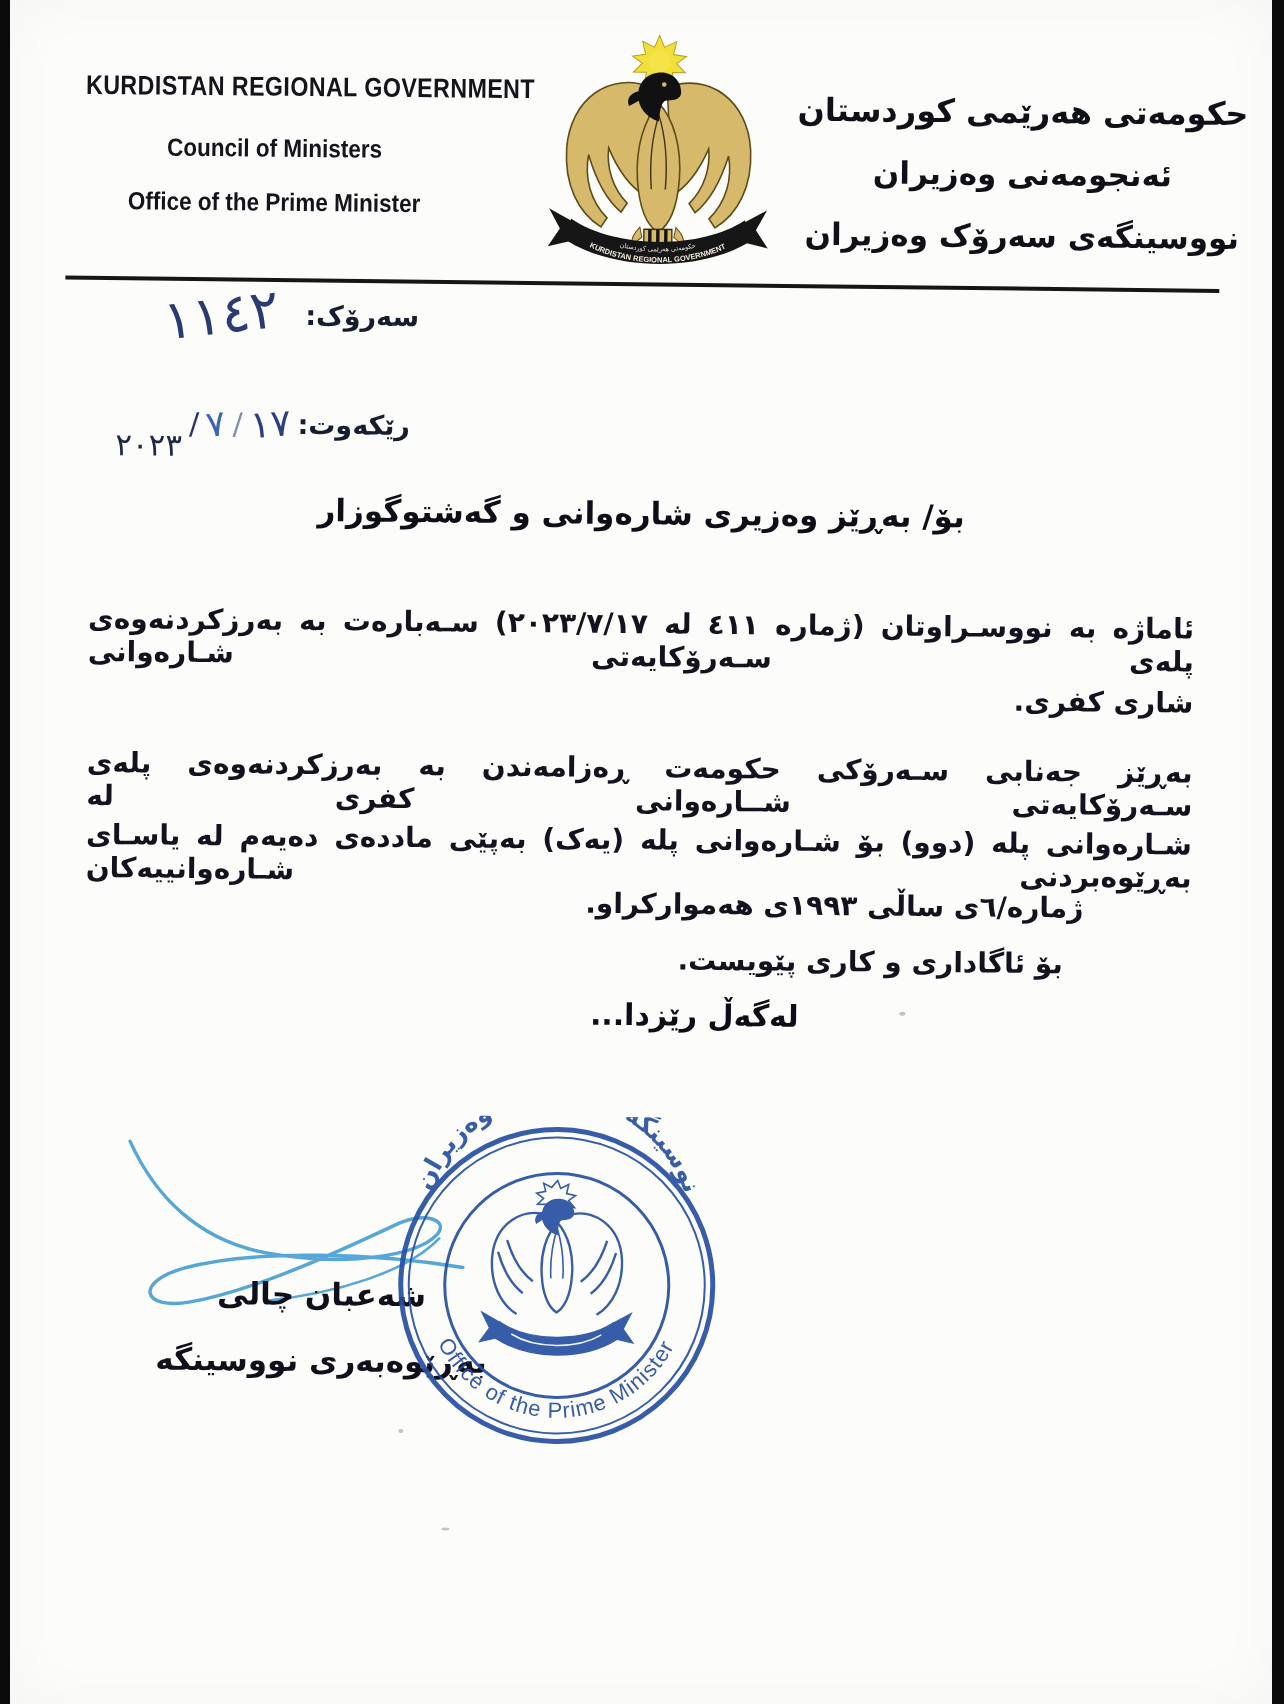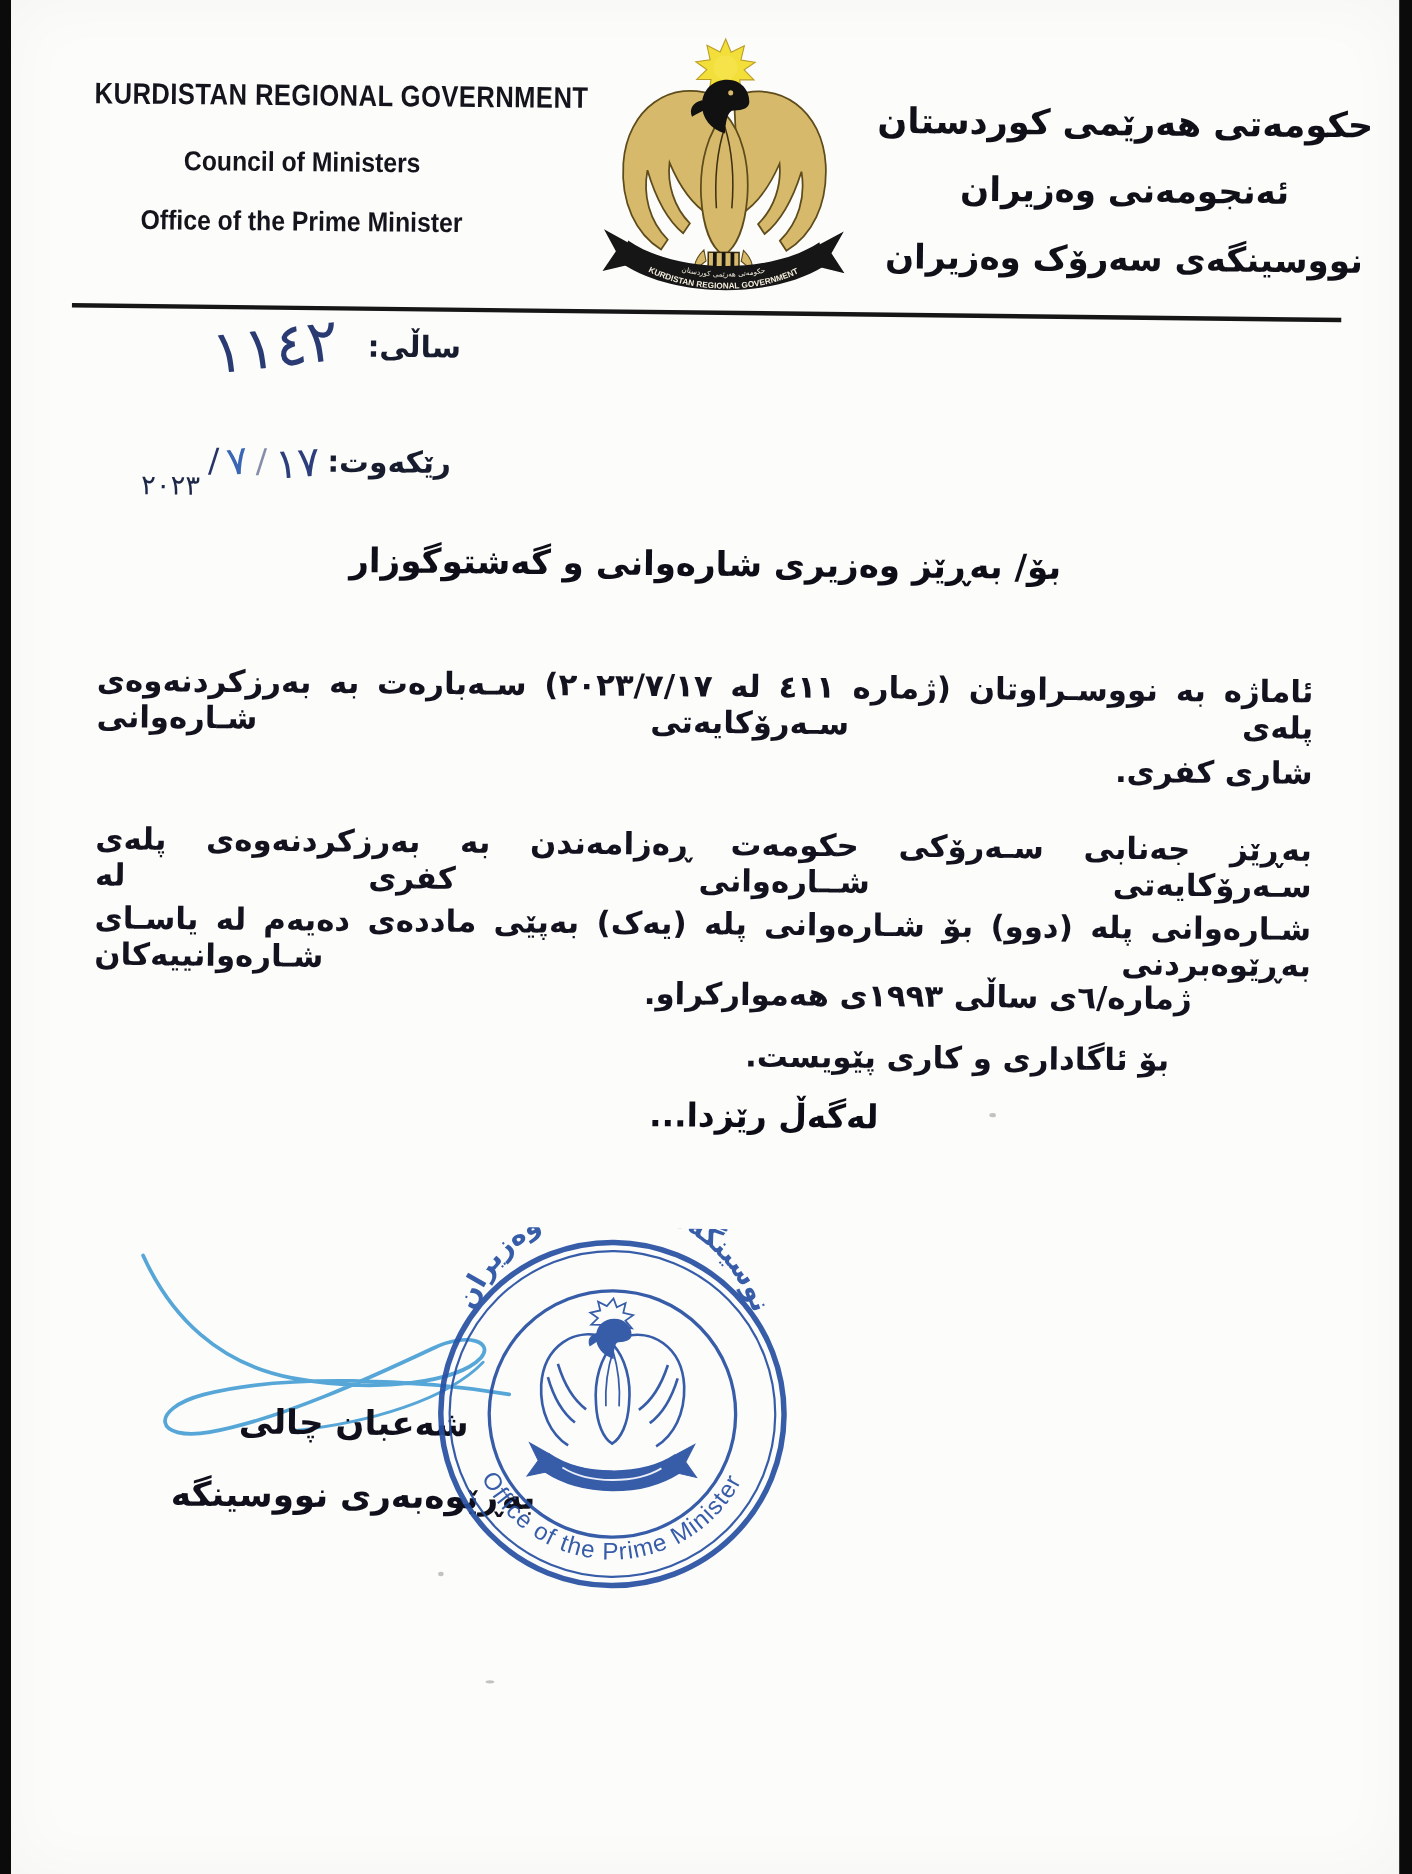--- a/index.html
+++ b/index.html
@@ -25,21 +25,21 @@
 
   
   .refrow{position:absolute;display:flex;direction:rtl;align-items:center;color:#1b2030;}
   .ref-number{left:148px;top:286px;width:270px;gap:26px;}
   .ref-date{left:120px;top:386px;width:290px;gap:7px;}
   .reflabel{font-size:27px;font-weight:bold;color:#171d2e;}
   .hw{color:#2a3a72;font-family:"DejaVu Sans",sans-serif;}
   .hw-num{font-size:54px;transform:rotate(-7deg);letter-spacing:2px;}
   .hw-day{font-size:38px;transform:rotate(-5deg);color:#2c3f7c;}
   .hw-month{font-size:36px;transform:rotate(-8deg);color:#3a66b5;}
-  .hw-year{font-size:25px;color:#1d2747;letter-spacing:1px;margin-top:44px;}
+  .hw-year{font-size:31px;color:#1d2747;letter-spacing:1px;margin-top:44px;}
   .hw-slash{font-size:30px;color:#27346a;}
 
   
   .to-line{position:absolute;left:0;top:494px;width:100%;text-align:center;direction:rtl;
            font-weight:bold;font-size:31px;color:#0e0e18;}
   .bodyline{position:absolute;left:90px;width:1106px;direction:rtl;font-size:28px;font-weight:bold;
             color:#13131f;white-space:normal;}
   .jst{text-align:justify;text-align-last:justify;}
   .rgt{text-align:right;}
   .bl1{top:606px;}
@@ -121,21 +121,21 @@
 
   <div class="hdr-ku">
     <div class="k1">حکومەتی هەرێمی کوردستان</div>
     <div class="k2">ئەنجومەنی وەزیران</div>
     <div class="k3">نووسینگەی سەرۆک وەزیران</div>
   </div>
 
   <div class="rule"></div>
 
   <div class="refrow ref-number">
-    <span class="reflabel">ساڵی:</span>
+    <span class="reflabel">سەرۆک:</span>
     <span class="hw hw-num">١١٤٢</span>
   </div>
 
   <div class="refrow ref-date">
     <span class="reflabel">رێکەوت:</span>
     <span class="hw hw-day">١٧</span>
     <span class="hw hw-slash" style="opacity:.55">/</span>
     <span class="hw hw-month">٧</span>
     <span class="hw hw-slash">/</span>
     <span class="hw hw-year">٢٠٢٣</span>

